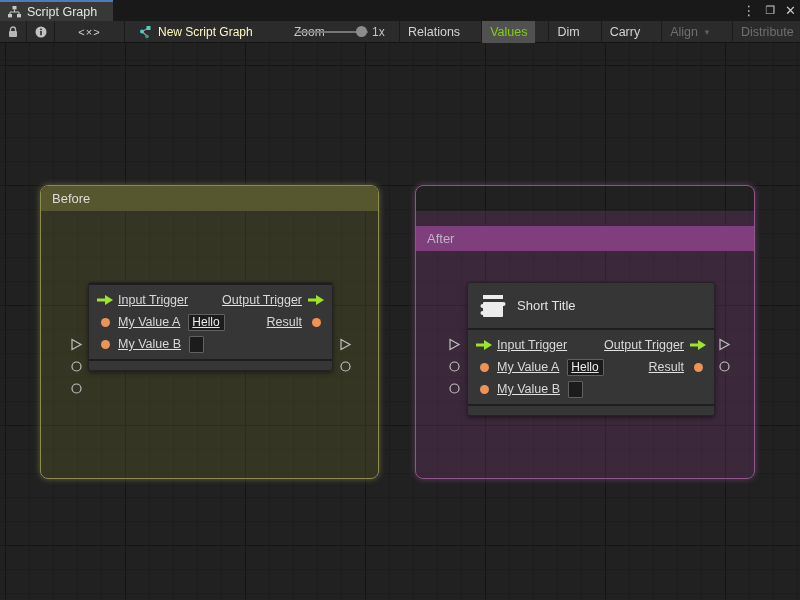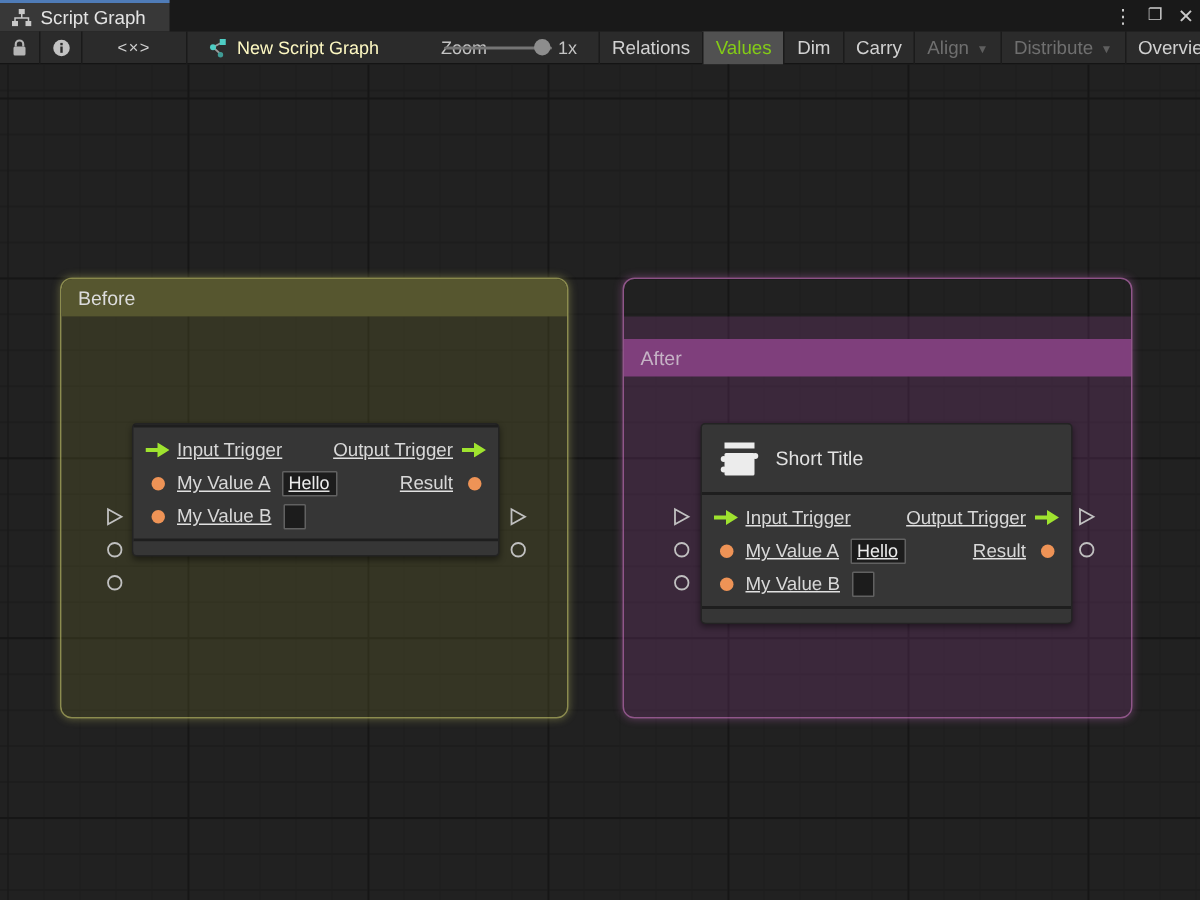--- a/index.html
+++ b/index.html
@@ -30,21 +30,21 @@
     border-right:1px solid #1a1a1a;
   }
   .tb-lock { left:0; width:27px; }
   .tb-info { left:27px; width:28px; }
   .tb-code { left:55px; width:70px; font-size:11px; color:#cfcfcf; letter-spacing:1px; }
   .tb-graphname { position:absolute; left:137px; top:0; height:22px; display:flex; align-items:center; gap:7px; color:#fef9c3; }
   .tb-zoomlabel { position:absolute; left:258px; top:0; height:22px; display:flex; align-items:center;margin-left:36px; }
   .zoom-track { position:absolute; left:296px; top:10px; width:72px; height:2px; background:#757575; border-radius:1px; }
   .zoom-handle { position:absolute; left:356px; top:5px; width:11px; height:11px; border-radius:50%; background:#8d8d8d; }
   .tb-zoomval { position:absolute; left:372px; top:0; height:22px; display:flex; align-items:center; }
-  .tb-right { position:absolute; left:399px; right:0; top:0; height:22px; display:flex; }
+  .tb-right { position:absolute; left:399px; right:0; top:0; height:22px; display:flex;gap:13px; }
   .tb-btn {
     height:22px; display:flex; align-items:center; padding:0 8px; gap:5px;
     border-left:1px solid #1b1b1b; color:#d2d2d2; font-size:12.5px; white-space:nowrap;
   }
   .tb-btn.active { background:#515151; color:#84cc16; }
   .tb-btn.disabled { color:#6f6f6f; }
   .dd-arrow { font-size:8px; color:#8a8a8a; }
   .tb-btn.disabled .dd-arrow { color:#5f5f5f; }
 
   

